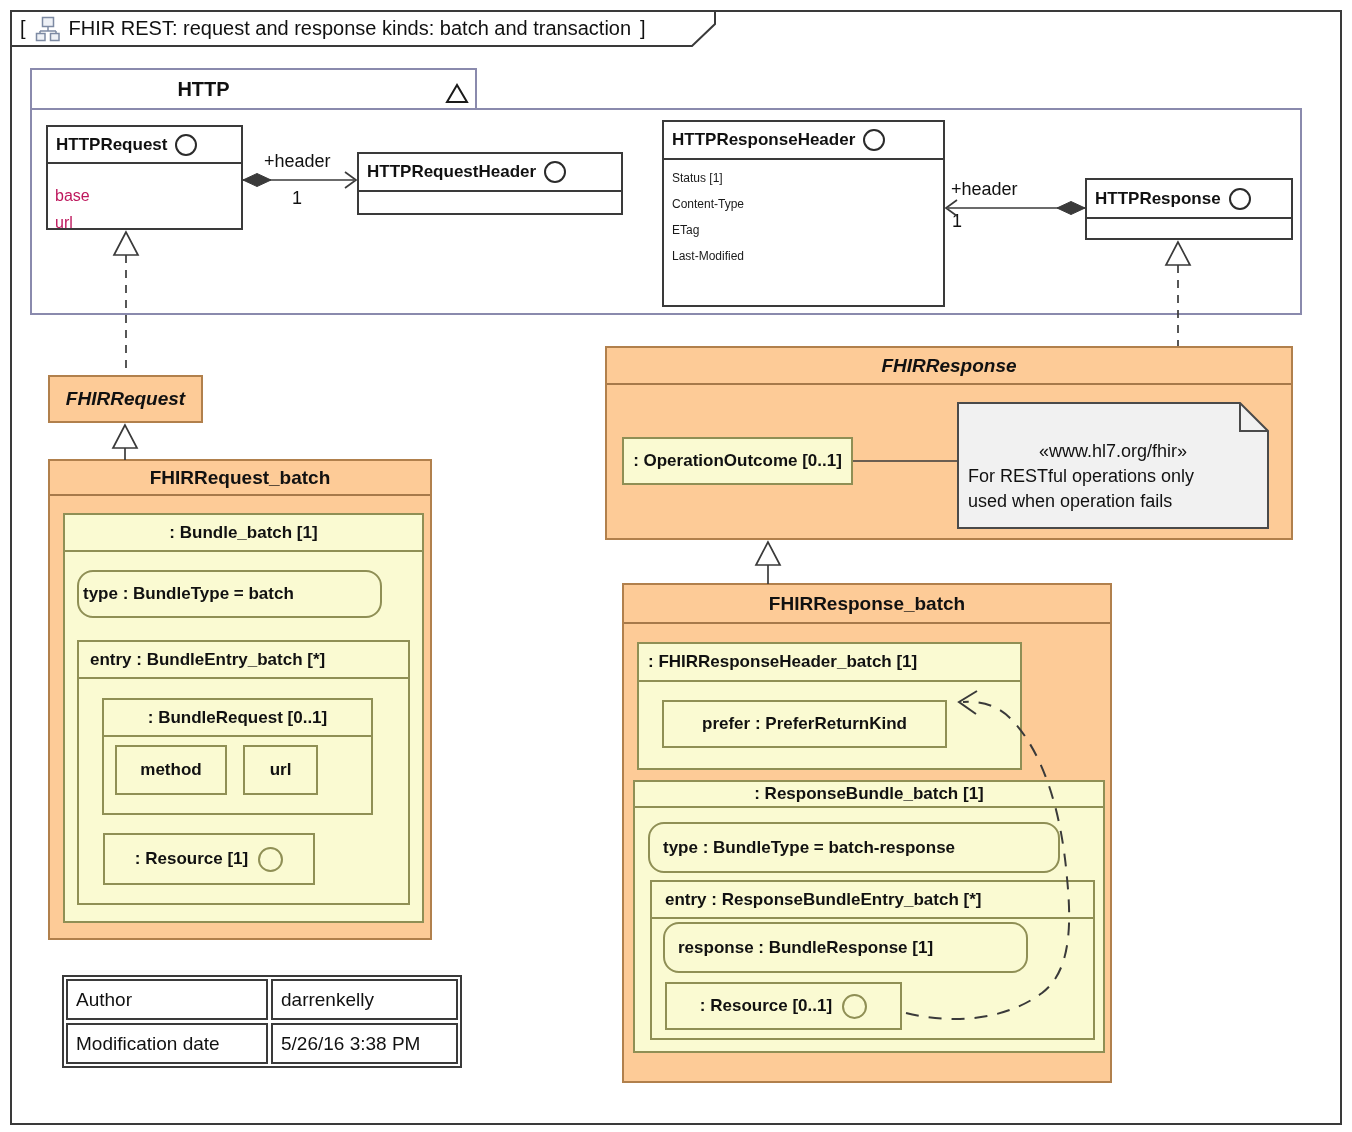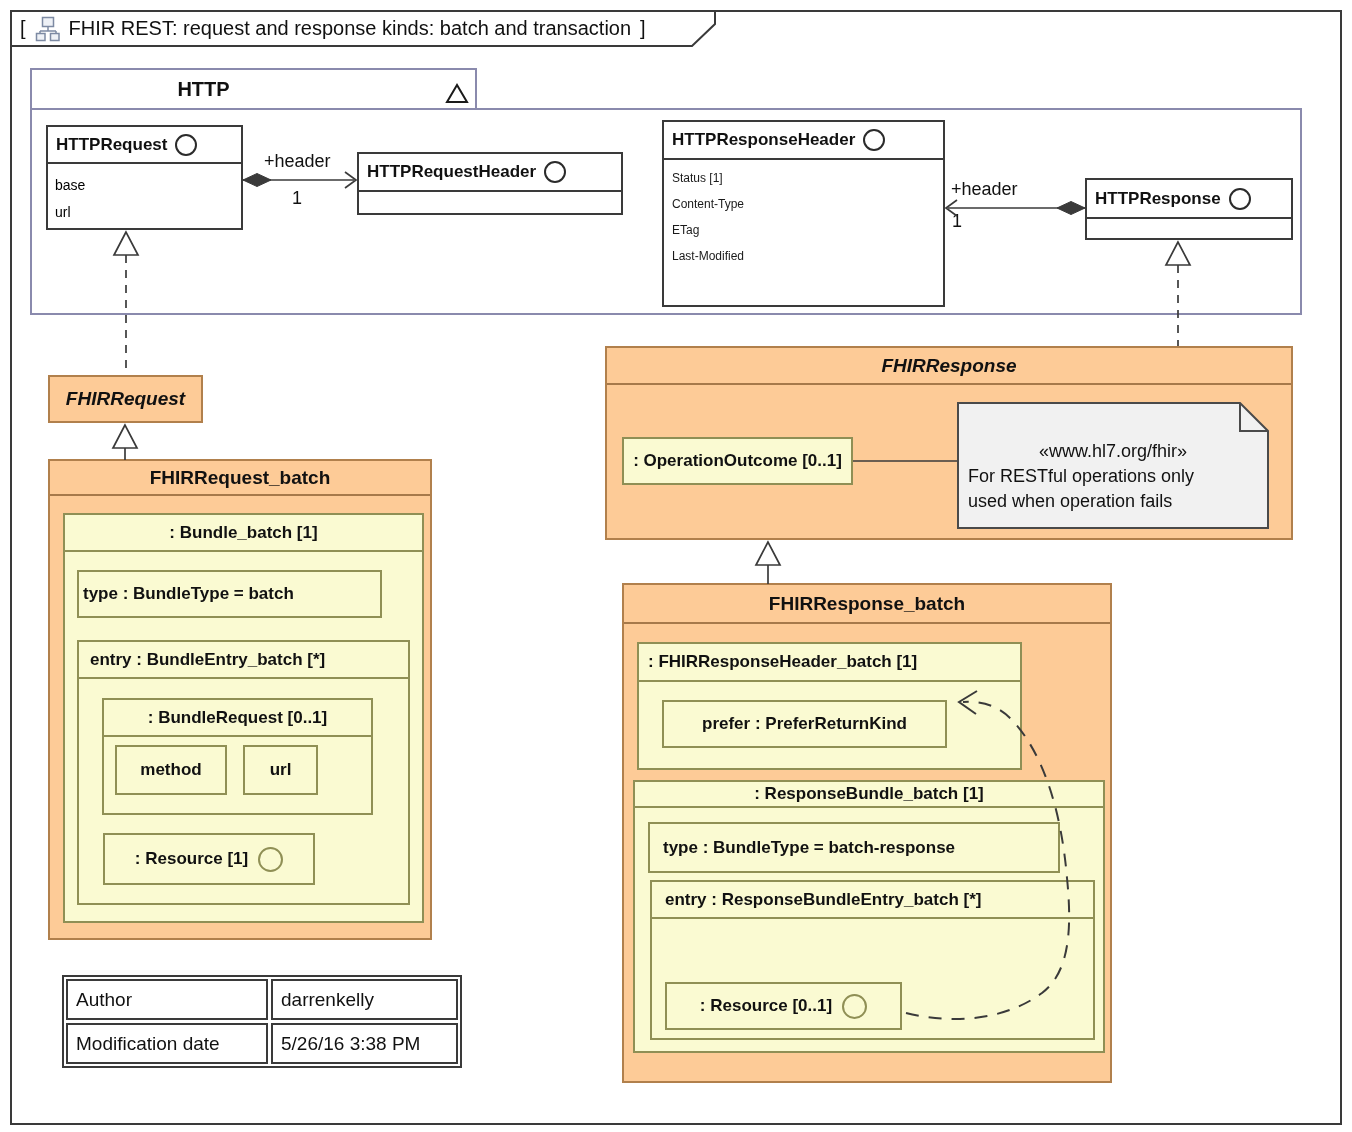--- a/index.html
+++ b/index.html
@@ -7,31 +7,31 @@
           font-family:"Liberation Sans","DejaVu Sans",sans-serif;color:#111;}
   .abs{position:absolute;box-sizing:border-box;z-index:1;}
   .cls{border:2px solid #3a3a3a;background:#fff;}
   .pkg{border:2px solid #8A8AAD;background:#fff;}
   .orange{background:#FDCB97;border:2px solid #B1804C;}
   .yellow{background:#FAFAD2;border:2px solid #8F8F55;}
   .note{background:#F1F1F1;z-index:2;}
   .ttl{font-weight:bold;}
   .ital{font-style:italic;}
   .ctr{display:flex;align-items:center;justify-content:center;}
-  .lft{display:flex;align-items:center;}
+  .lft{display:flex;align-items:center;border-radius:16px;}
   .sep-dark{border-top:2px solid #3a3a3a;}
   .sep-orange{border-top:2px solid #A6794A;}
   .sep-yellow{border-top:2px solid #8F8F55;}
   .f17{font-size:17px;}
   .f19{font-size:19px;}
   .f20{font-size:20px;}
   .circ{display:inline-block;border-radius:50%;flex:0 0 auto;}
   .circ.dark{width:18px;height:18px;border:2px solid #2b2b2b;background:#fff;margin-left:8px;}
   .circ.olive{width:21px;height:21px;border:2px solid #8F8F55;background:transparent;margin-left:10px;}
-  .attrs{padding:8px 7px;font-size:14px;line-height:27px;color:#000000;}
+  .attrs{padding:18px 7px;font-size:16px;line-height:27px;color:#be185d;}
   .attrs2{padding:5px 8px;font-size:12px;line-height:26px;color:#1a1a1a;}
   .lbl{position:absolute;font-size:18px;color:#111;z-index:1;white-space:nowrap;}
   #overlay{position:absolute;left:0;top:0;width:1352px;height:1132px;z-index:3;pointer-events:none;}
   #frame-tab{z-index:4;display:flex;align-items:center;gap:9px;padding-left:8px;font-size:20px;}
   .info-outer{border:2px solid #3a3a3a;padding:2px;display:grid;grid-template-columns:202px 1fr;grid-template-rows:1fr 1fr;gap:3px;background:#fff;}
   .info-cell{border:2px solid #3a3a3a;display:flex;align-items:center;padding-left:8px;font-size:19px;background:#fff;}
   .note-stereo{margin-top:38px;text-align:center;font-size:18px;}
   .note-body{padding:2px 10px 0 10px;font-size:18px;line-height:25px;}
 </style>
 </head>
@@ -210,20 +210,23 @@
     <span>type : BundleType = batch-response</span>
   </div>
 
   <div class="abs yellow" style="left:650px;top:880px;width:445px;height:160px;">
     <div class="lft ttl f17" style="height:35px;padding-left:13px;">
       <span>entry : ResponseBundleEntry_batch [*]</span>
     </div>
     <div class="sep-yellow" style="height:121px;"></div>
   </div>
 
+  <div class="abs yellow lft ttl f17" style="left:663px;top:922px;width:365px;height:51px;padding-left:13px;">
+    <span>response : BundleResponse [1]</span>
+  </div>
 
   <div class="abs yellow ctr ttl f17" style="left:665px;top:982px;width:237px;height:48px;">
     <span>: Resource [0..1]</span>
     <span class="circ olive"></span>
   </div>
 
   <svg id="overlay" viewBox="0 0 1352 1132" xmlns="http://www.w3.org/2000/svg">
     <g stroke="#3a3a3a">
 
       <g>

